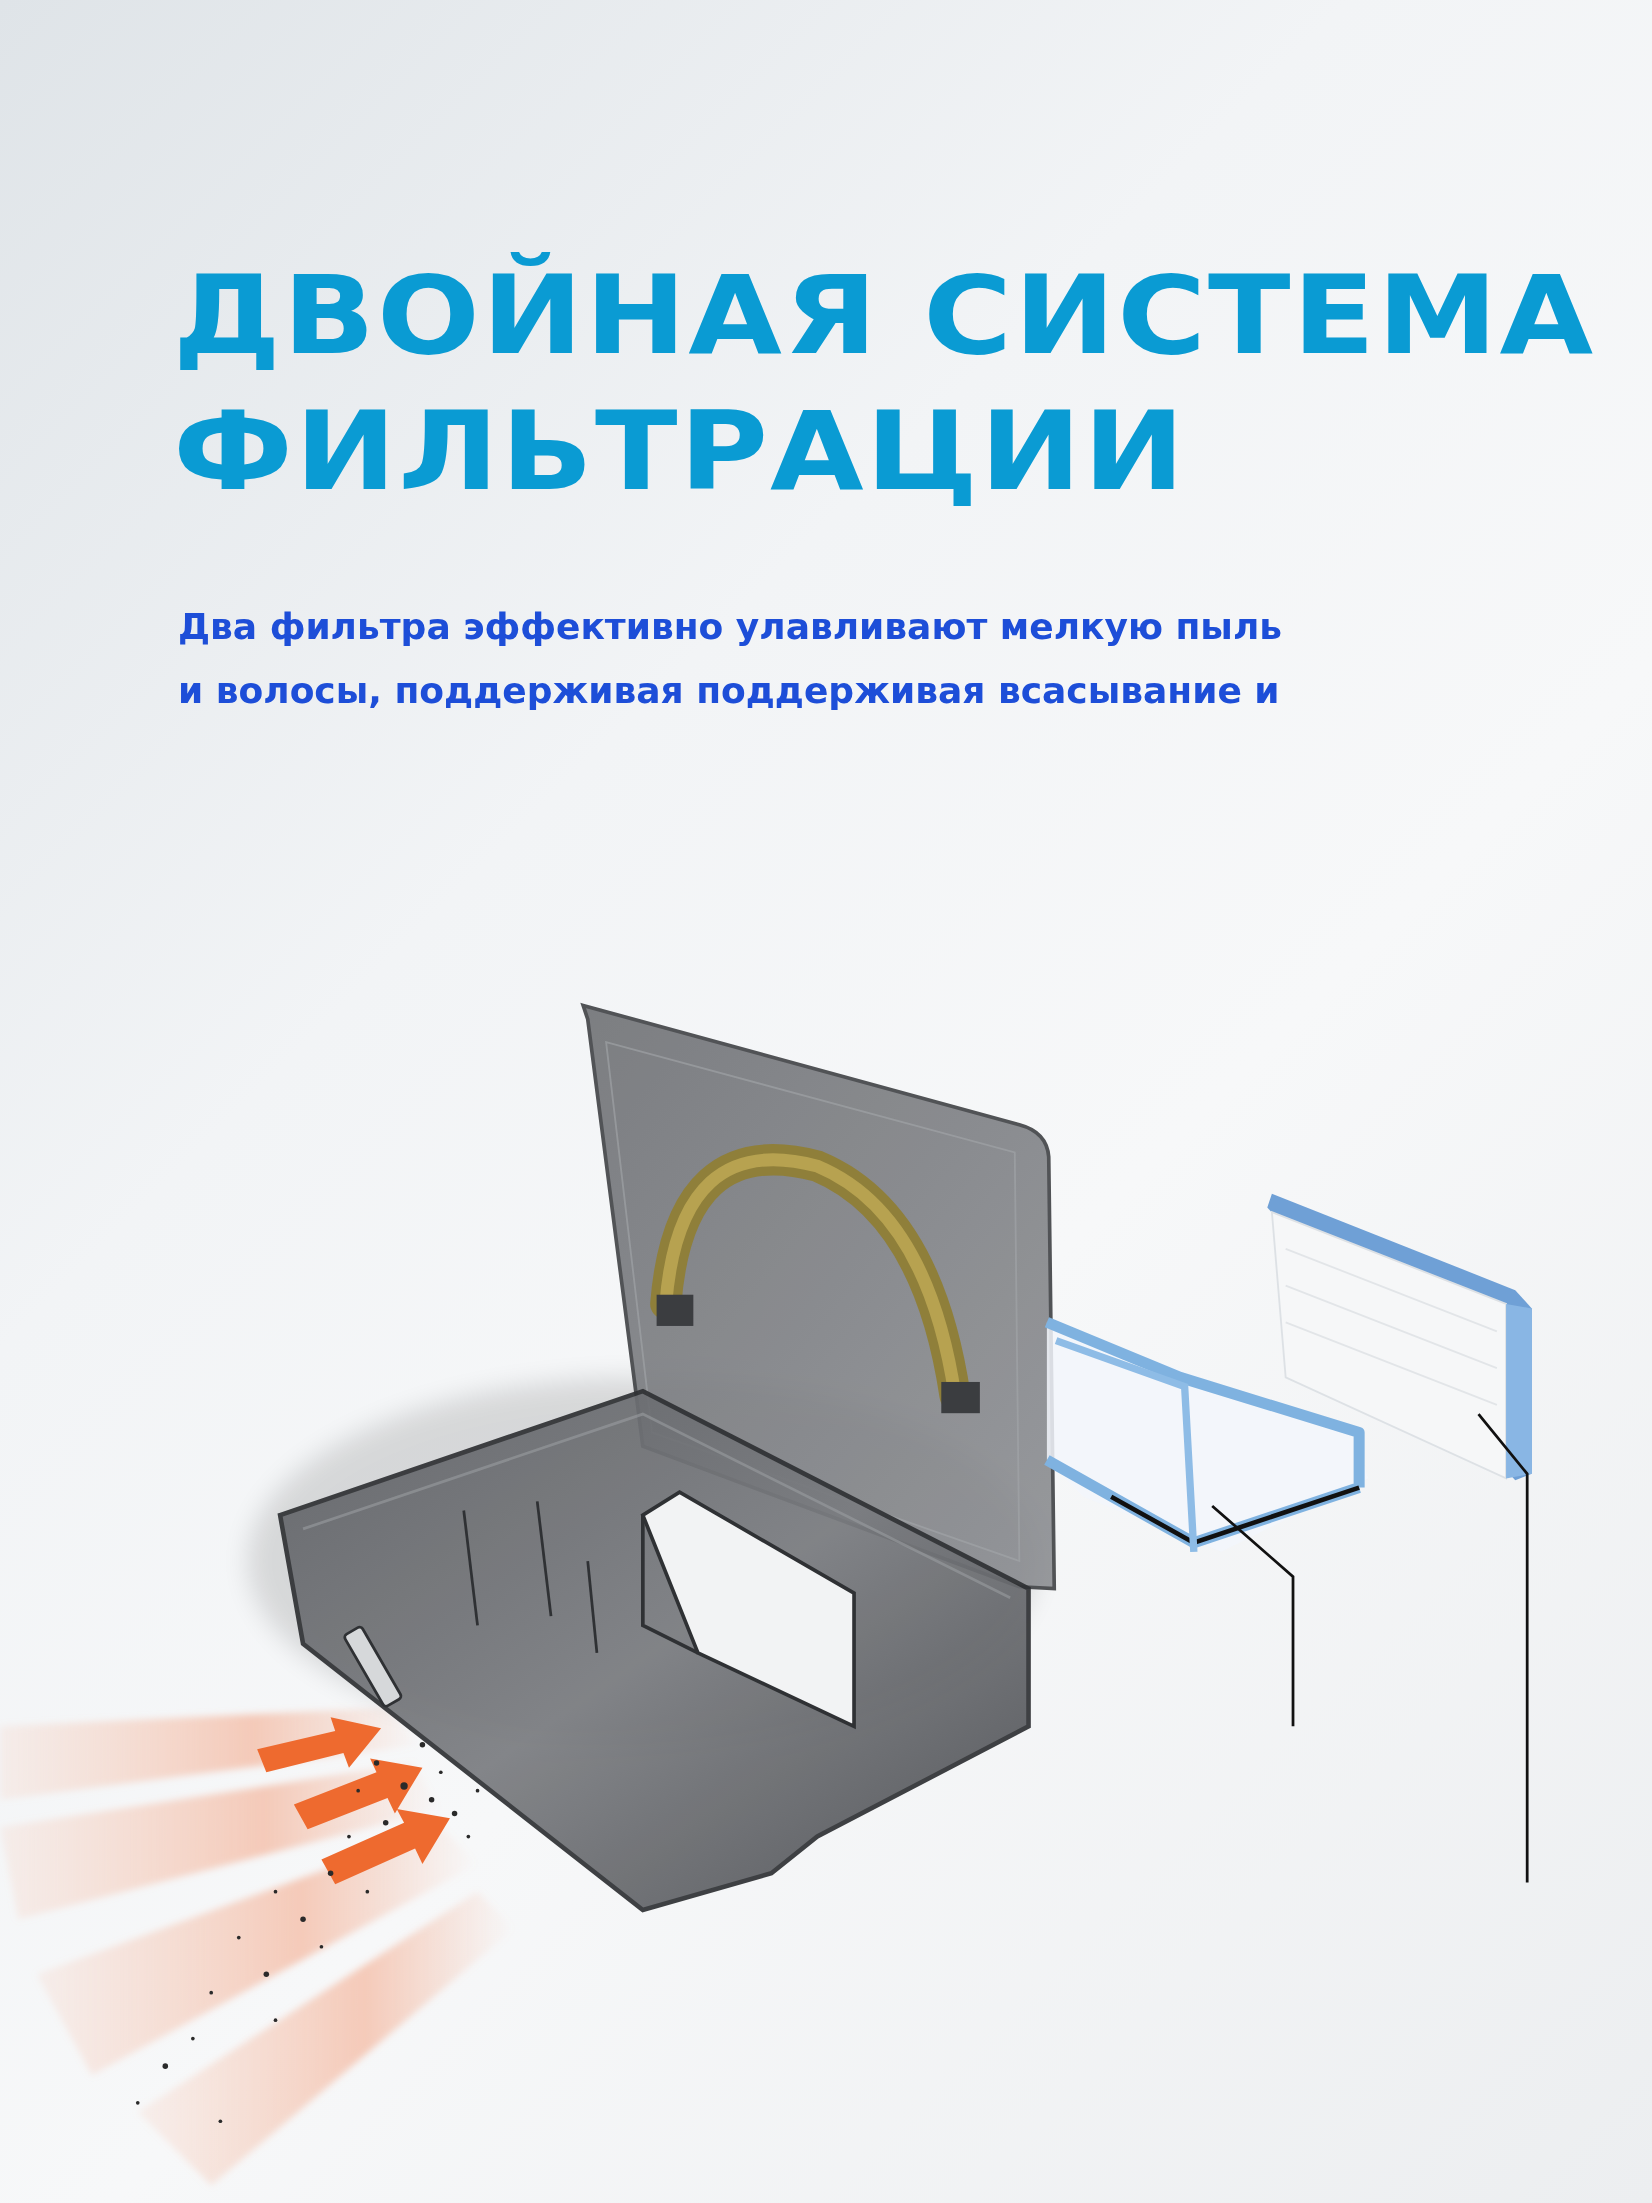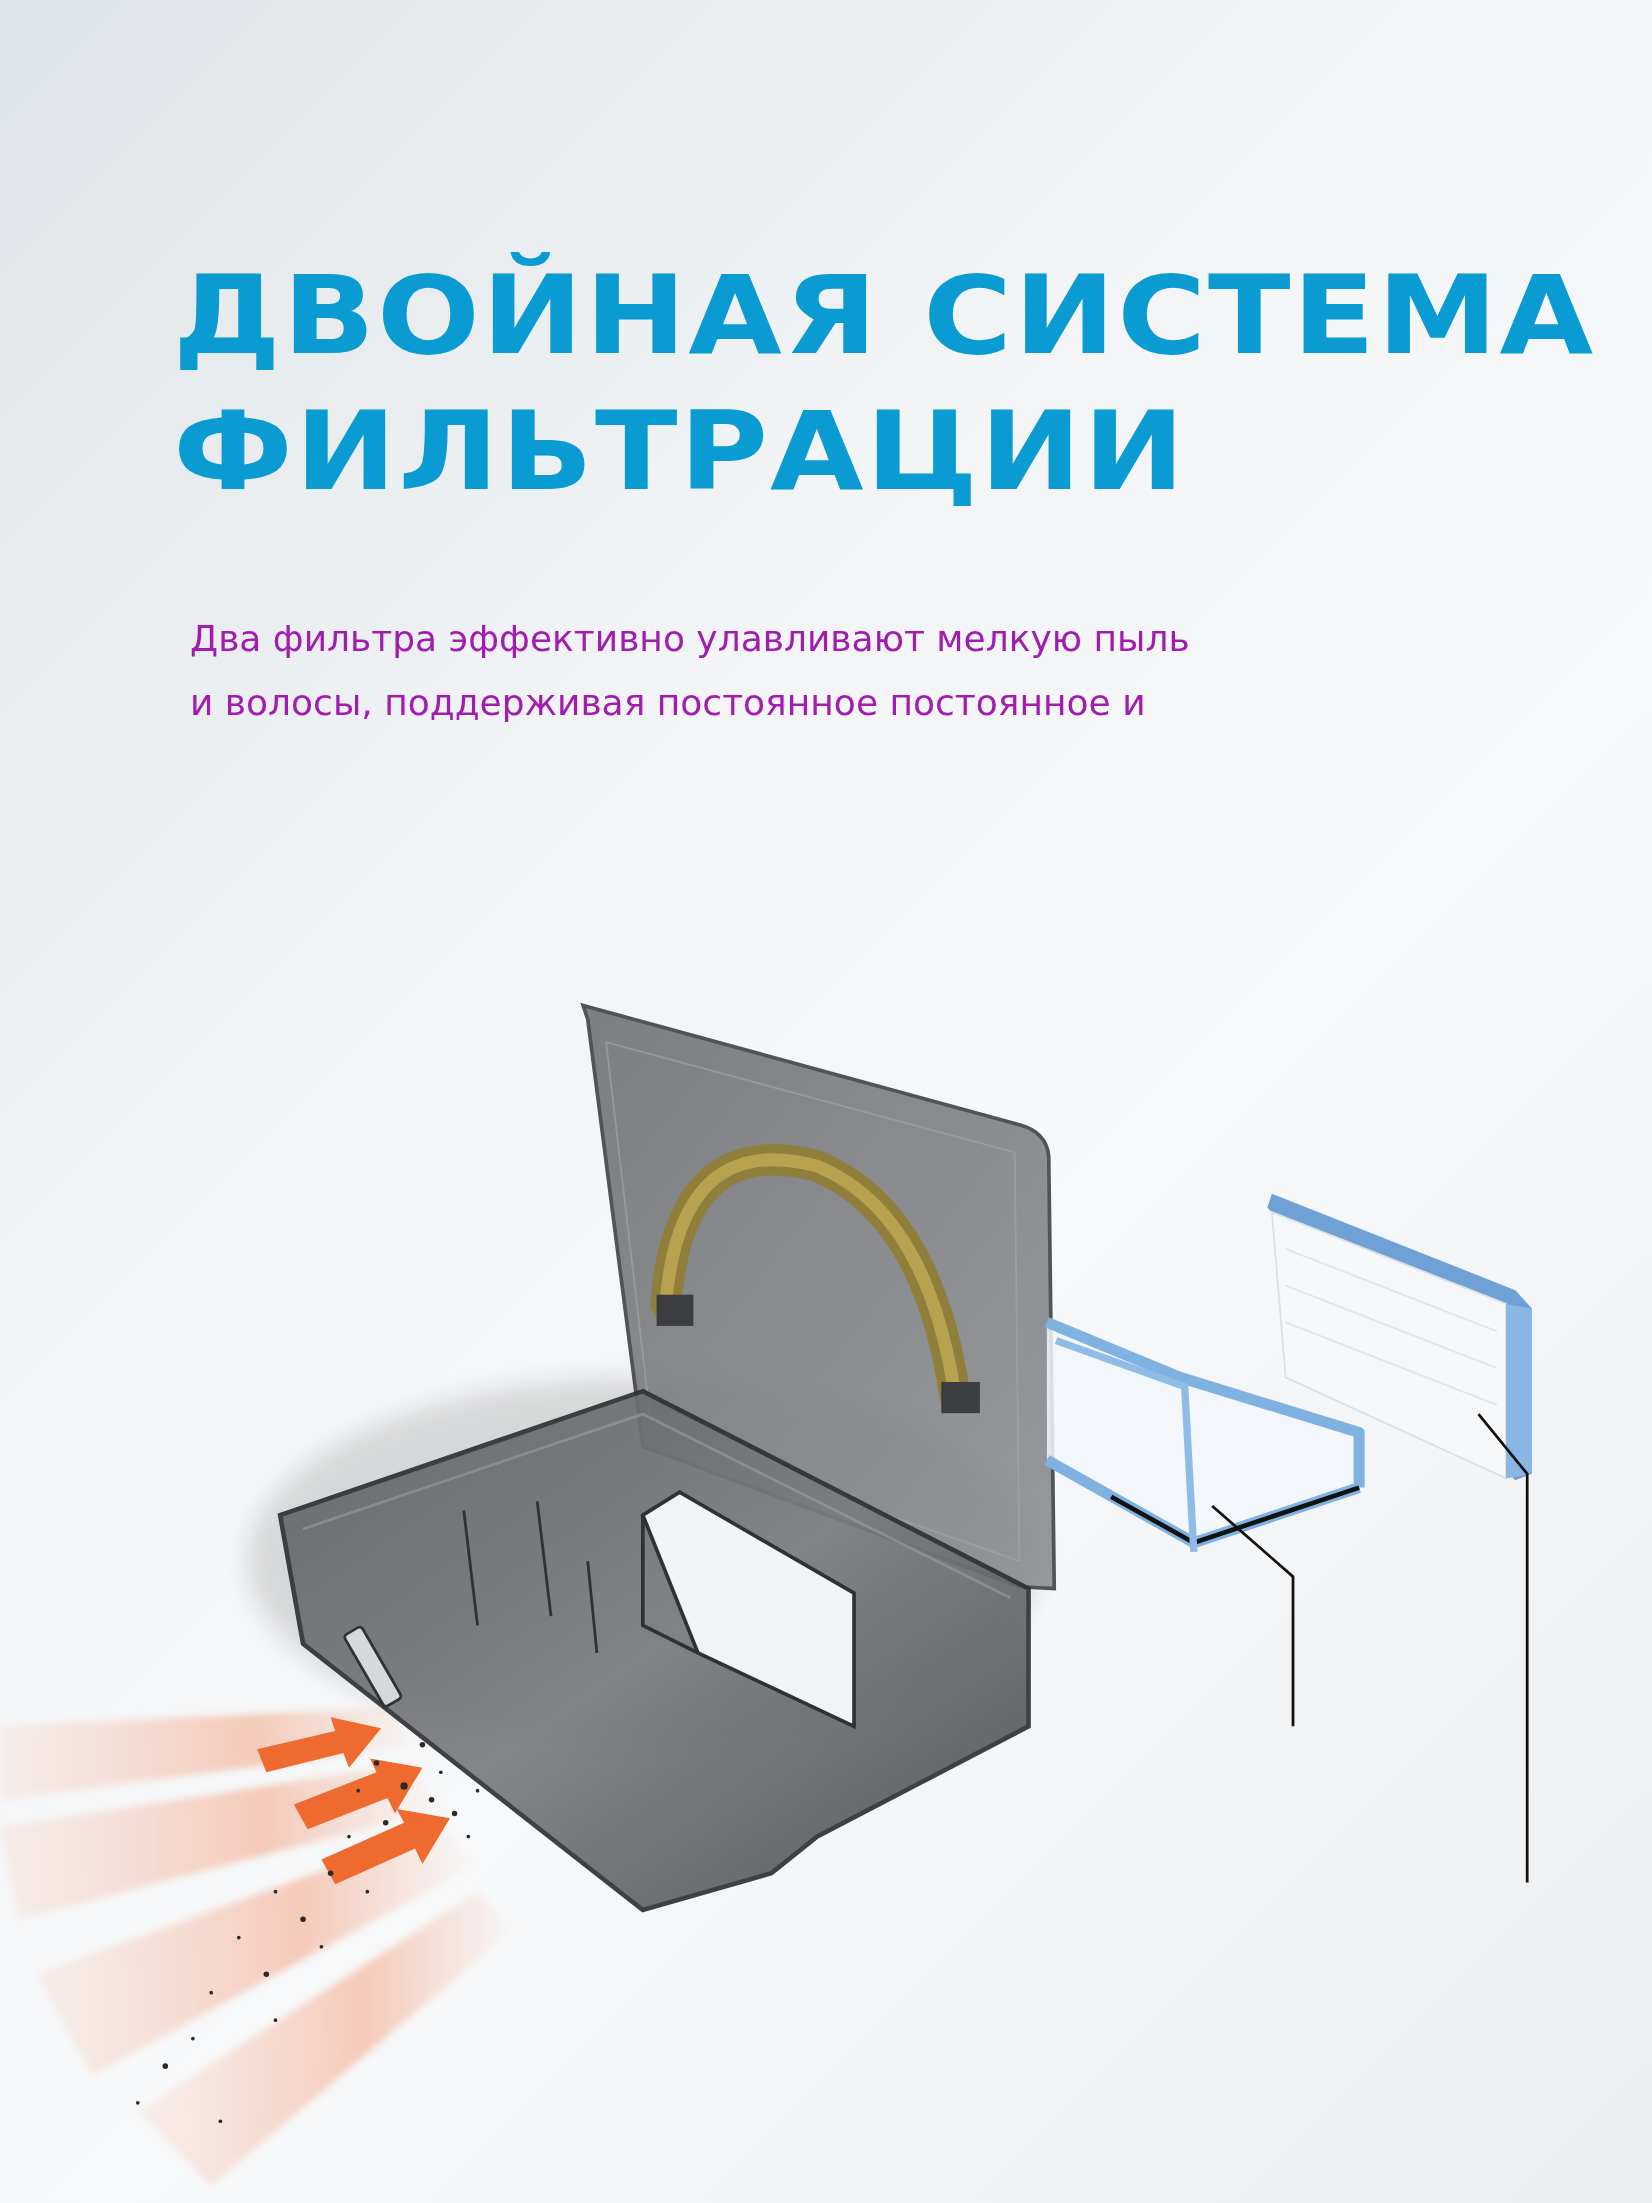--- a/index.html
+++ b/index.html
@@ -11,42 +11,42 @@
   .page { position:absolute; inset:0; }
   .title {
     position:absolute; left:173px; top:248px; margin:0;
     font-family:"DejaVu Sans", sans-serif; font-weight:bold;
     font-size:108px; line-height:136px; letter-spacing:1.8px;
     color:#0a9bd3; text-transform:uppercase;
     transform: scaleX(1.12); transform-origin:left top;
   }
   .title span { display:block; }
   .subtitle {
-    position:absolute; left:178px; top:595px; width:1194px; margin:12px;
-    font-family:"DejaVu Sans", sans-serif; font-weight:normal;
-    font-size:36px; line-height:64px; color:#a21caf;
+    position:absolute; left:178px; top:595px; width:1194px; margin:0;
+    font-family:"DejaVu Sans", sans-serif; font-weight:bold;
+    font-size:36px; line-height:64px; color:#1d4ed8;
   }
   .subtitle span { display:block; white-space:nowrap; }
 
   
   .illustration { position:absolute; left:0; top:964px; width:1653px; height:1240px; }
 </style>
 </head>
 <body>
 
 <div class="page">
 
   <h1 class="title">
     <span>ДВОЙНАЯ СИСТЕМА</span>
     <span>ФИЛЬТРАЦИИ</span>
   </h1>
 
   <p class="subtitle">
     <span>Два фильтра эффективно улавливают мелкую пыль</span>
-    <span>и волосы, поддерживая постоянное постоянное и</span>
+    <span>и волосы, поддерживая поддерживая всасывание и</span>
   </p>
 
   <div class="illustration">
     <svg width="1653" height="1240" viewBox="0 1050 1800 1350" xmlns="http://www.w3.org/2000/svg" style="position:absolute;left:0;top:0;">
       <defs>
         <linearGradient id="airflow" x1="0" y1="0" x2="1" y2="0">
           <stop offset="0" stop-color="#f6b79c" stop-opacity="0.15"></stop>
           <stop offset="0.6" stop-color="#f3a585" stop-opacity="0.55"></stop>
           <stop offset="1" stop-color="#f3a585" stop-opacity="0"></stop>
         </linearGradient>

